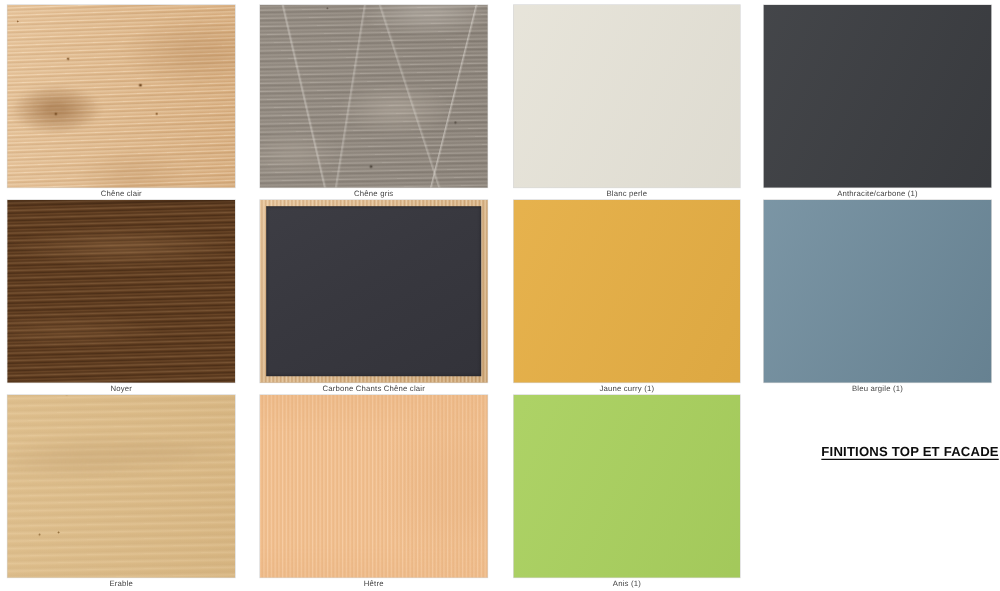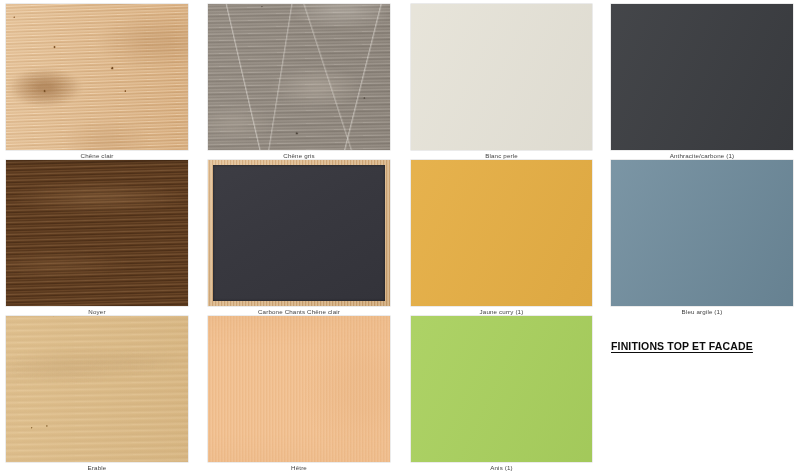--- a/index.html
+++ b/index.html
@@ -203,23 +203,23 @@
   .flat-sheen {
     position: absolute;
     inset: 0;
     background: linear-gradient(115deg, rgba(255,255,255,0.05), rgba(0,0,0,0.035));
   }
 
   
   .title-block {
     position: absolute;
     left: 611px;
-    top: 336px;
+    top: 352px;
     width: 188px;
-    text-align: left;
+    text-align: right;
   }
   .title-text {
     display: inline-block;
     font-size: 10.5px;
     font-weight: bold;
     letter-spacing: 0.15px;
     color: #0d0d0d;
     text-decoration: underline;
     text-underline-offset: 2px;
     white-space: nowrap;

